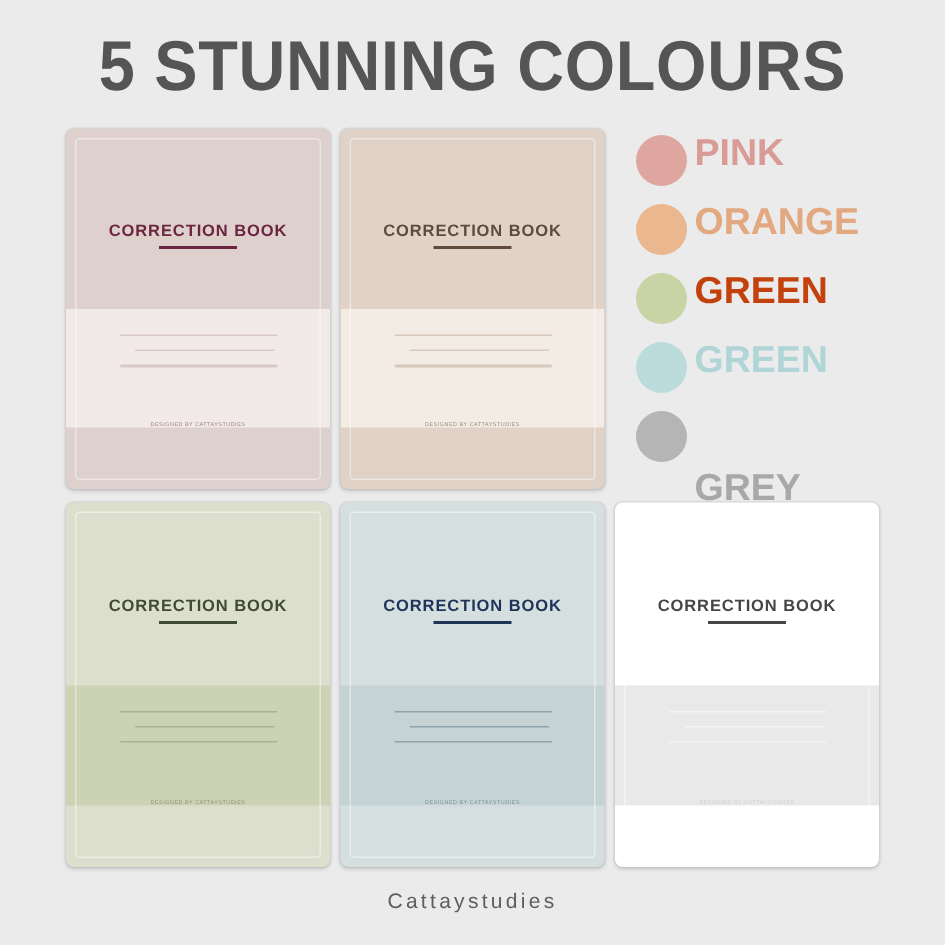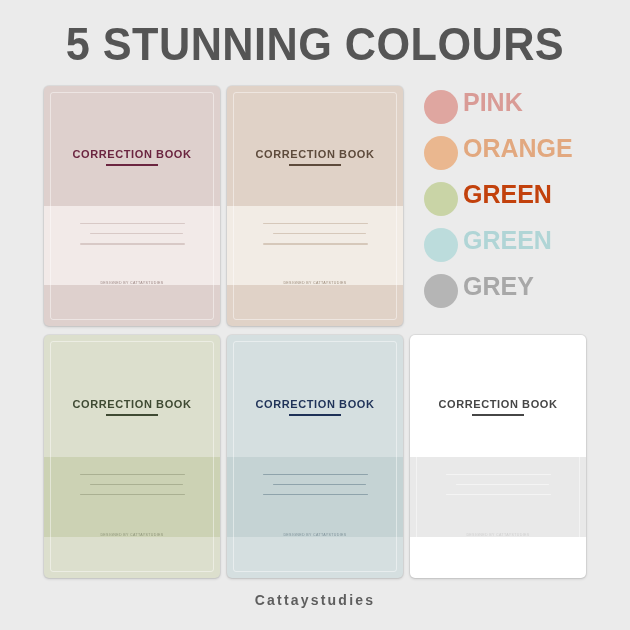--- a/index.html
+++ b/index.html
@@ -158,21 +158,21 @@
   }
 
   
   .footer {
     position: absolute;
     left: 0;
     right: 0;
     bottom: 22px;
     text-align: center;
     font-size: 14px;
-    font-weight: bold;
+    font-weight: normal;
     letter-spacing: 2.2px;
     color: #5e5e5e;
     font-family: "Liberation Sans", sans-serif;
   }
 </style>
 </head>
 <body style="background-color: rgb(235, 235, 235);">
 
 <div class="page-title" style="color: rgb(85, 85, 85);">5 STUNNING COLOURS</div>
 
@@ -226,21 +226,21 @@
         <div class="legend-label" style="color: #c2410c;">GREEN</div>
       </div>
 
       <div class="legend-row">
         <div class="legend-swatch" style="background-color: rgb(188, 220, 220);"></div>
         <div class="legend-label" style="color: rgb(176, 213, 214);">GREEN</div>
       </div>
 
       <div class="legend-row">
         <div class="legend-swatch" style="background-color: rgb(181, 181, 181);"></div>
-        <div class="legend-label" style="color: rgb(168, 168, 168);">GREY</div>
+        <div class="legend-label" style="color: rgb(168, 168, 168); margin-top: 39px;">GREY</div>
       </div>
 
     </div>
   </div>
 
   <div class="cell row2">
     <div class="notebook" style="background-color: rgb(220, 223, 205);">
       <div class="nb-band" style="background-color: rgb(204, 210, 180);"></div>
       <div class="nb-title" style="color: rgb(63, 74, 51);">CORRECTION BOOK</div>
       <div class="nb-underline" style="background-color: rgb(63, 74, 51);"></div>

